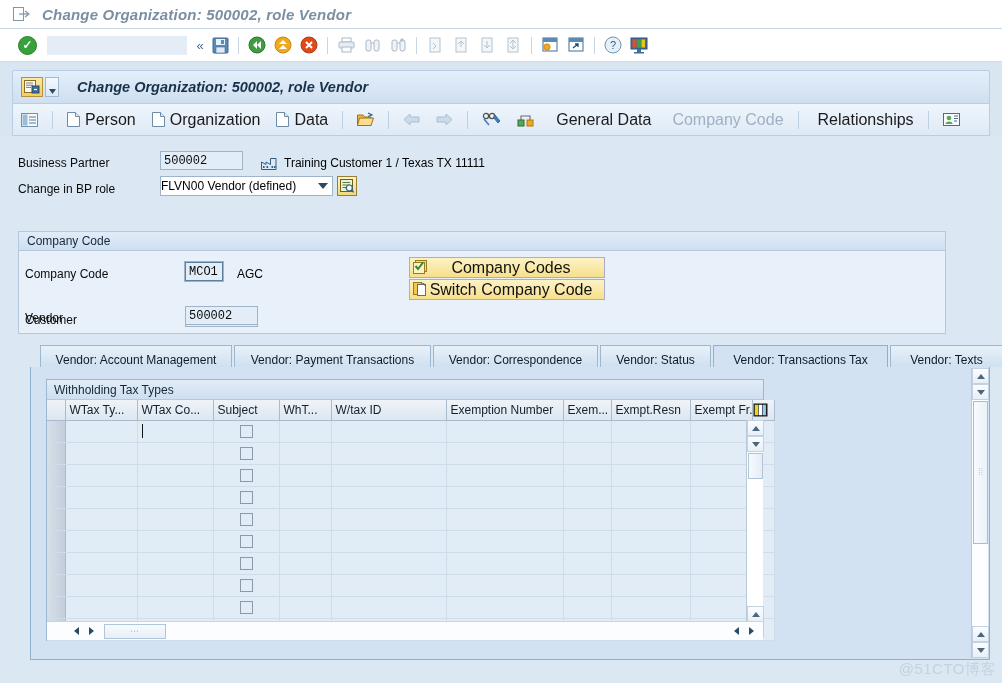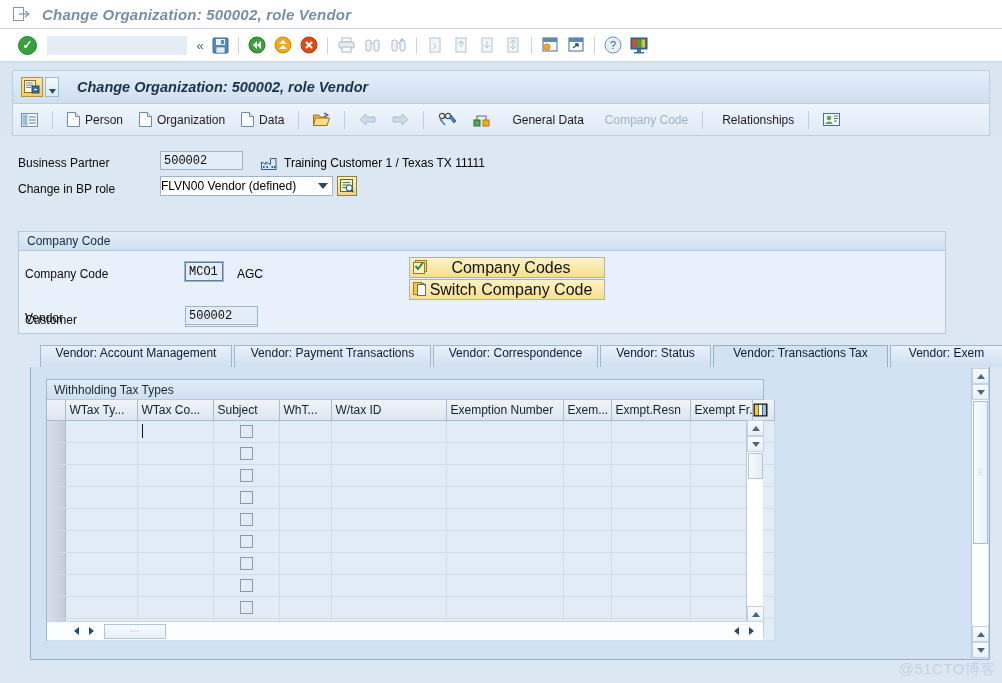--- a/index.html
+++ b/index.html
@@ -94,21 +94,21 @@
   .apptoolbar {
     position: absolute; left: 12px; top: 104px; width: 978px; height: 32px;
     background: linear-gradient(to bottom,#eef5fc,#dfeaf6);
     border-left: 1px solid #b9cee3; border-right: 1px solid #b9cee3;
     border-bottom: 1px solid #b9cee3;
     display: flex; align-items: center;
   }
   .atb-item {
     display: flex; align-items: center; height: 24px;
     padding: 0 6px; margin: 0 2px; white-space: nowrap;
-    font-size: 12px; color: #1b1b1b; text-align: right;
+    font-size: 16px; color: #1b1b1b; text-align: right;
   }
   .atb-item .lbl { margin-left: 5px; }
   .atb-item.disabled .lbl { color: #9fb0c2; }
   .atb-sep { width: 1px; height: 18px; background: #bcd0e3; margin: 0 6px; }
 
   
   .bodyarea {
     position: absolute; left: 0; top: 136px; width: 1002px; height: 547px;
     background: #dbe8f4;
   }
@@ -182,21 +182,21 @@
   
   .tabstrip {
     position: absolute; left: 30px; top: 209px; width: 960px; height: 22px;
   }
   .tab {
     position: absolute; top: 0; height: 22px;
     background: linear-gradient(to bottom,#e8f1fa,#cfe0f0);
     border: 1px solid #9db7cf;
     border-bottom: none;
     border-radius: 0;
-    display: flex; align-items: flex-start; justify-content: center;
+    display: flex; align-items: flex-end; justify-content: center;
     font-size: 12px; color: #0c1c2b; white-space: nowrap;
     padding: 0 10px;
     transform: skewX(0deg);
   }
   .tab .tabinner { display:block; }
   .tab.active {
     background: #d2e2f2;
     border-color: #8fb0cd;
     z-index: 5;
   }
@@ -640,21 +640,21 @@
       <div class="tab" style="left:403px;width:165px;">
         <span class="tabinner">Vendor: Correspondence</span>
       </div>
       <div class="tab" style="left:570px;width:111px;">
         <span class="tabinner">Vendor: Status</span>
       </div>
       <div class="tab active" style="left:683px;width:175px;">
         <span class="tabinner">Vendor: Transactions Tax</span>
       </div>
       <div class="tab" style="left:860px;width:113px;">
-        <span class="tabinner">Vendor: Exem</span>
+        <span class="tabinner">Vendor: Texts</span>
       </div>
     </div>
 
     <div class="tabpanel">
       <div class="subscreen">
 
         <div class="tablebox">
           <div class="table-title">Withholding Tax Types</div>
 
           <div class="grid-wrap">

